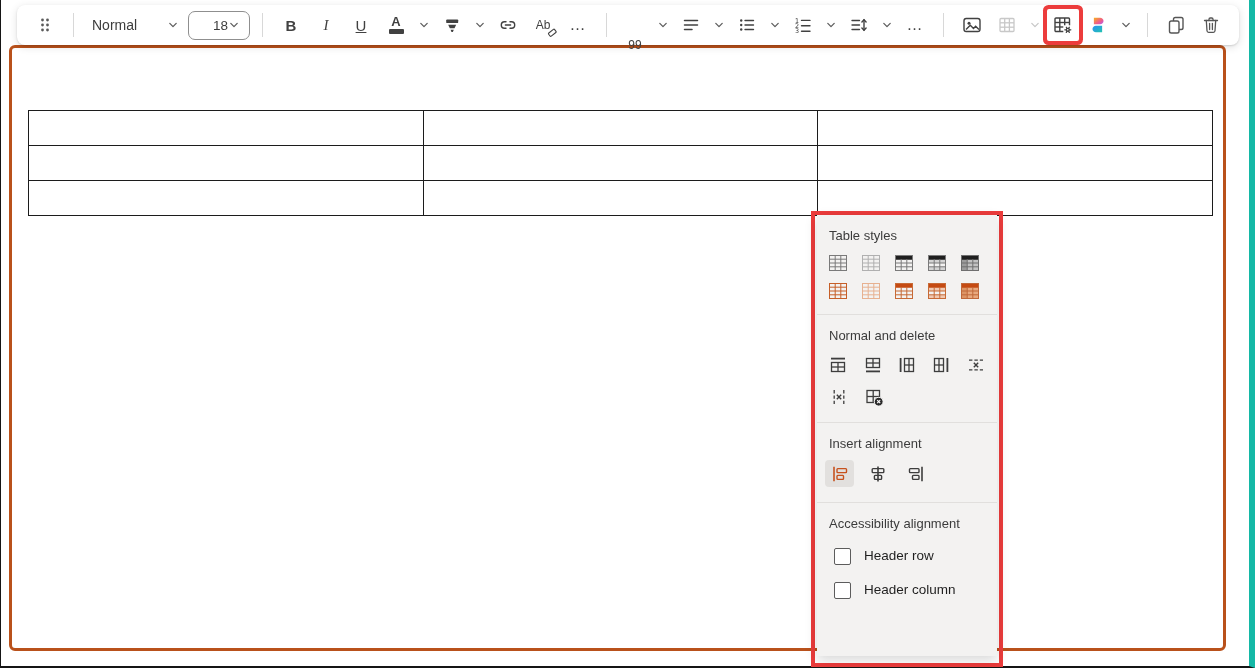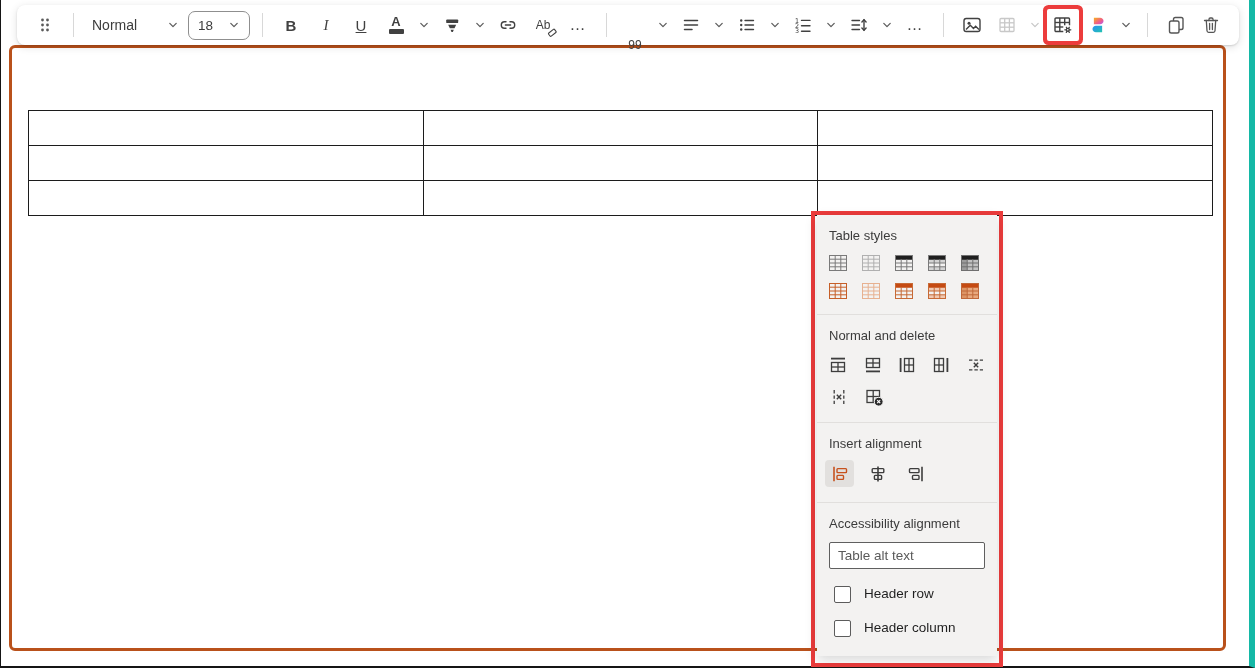--- a/index.html
+++ b/index.html
@@ -15,21 +15,21 @@
             border:none; background:transparent; border-radius:4px; color:#414141; cursor:pointer; position:relative; }
   .tb-chev { min-width:18px; width:18px; }
   .tb-div { width:1px; height:24px; background:#d8d8d8; margin:0 9px; flex:none; }
   .tb-glyph { font-size:15px; color:#414141; }
   .bold .tb-glyph { font-weight:700; }
   .italic .tb-glyph { font-style:italic; font-family:"Liberation Serif", serif; }
   .underline .tb-glyph { text-decoration:underline; }
   .dd-style { width:116px; display:flex; align-items:center; justify-content:space-between; padding:0 6px; }
   .dd-style .val { font-size:14px; color:#3d3d3d; }
   .dd-size { width:70px; height:29px; border:1px solid #8f8f8f; border-radius:7px; display:flex;
-             align-items:center; justify-content:space-between; padding:0 9px; background:#fff; cursor:pointer; }
+             align-items:center; justify-content:flex-end; padding:0 9px; background:#fff; cursor:pointer; }
   .dd-size .val { font-size:13.5px; color:#3d3d3d; }
   .fontcolor { display:flex; flex-direction:column; align-items:center; gap:1px; }
   .fontcolor .a { font-size:13px; font-weight:700; color:#414141; line-height:12px; }
   .fontcolor .bar { width:15px; height:5px; background:#414141; border-radius:1px; }
   .clearfmt { position:relative; }
   .clearfmt .ab { font-size:12px; color:#414141; }
   .clearfmt svg { position:absolute; right:1px; bottom:3px; }
   .quote .tb-glyph { font-size:12px; letter-spacing:0;margin-top:40px; }
   .more .tb-glyph { font-size:16px; letter-spacing:1px; }
   .annotated { box-shadow:0 0 0 4px #ec3c3c; border-radius:2px; }
@@ -584,21 +584,20 @@
                 <rect x="6.5" y="11.4" width="6.5" height="4" rx="0.8"></rect>
               </g>
             </svg>
         </button>
       </div>
 
       <div class="p-div"></div>
 
       <div class="p-title">Accessibility alignment</div>
 
-      <input class="alt-input" type="text" placeholder="Table alt text" style="">
 
       <div class="cbx-row">
         <span class="cbx"></span>
         <span class="cbx-label">Header row</span>
       </div>
 
       <div class="cbx-row">
         <span class="cbx"></span>
         <span class="cbx-label">Header column</span>
       </div>

